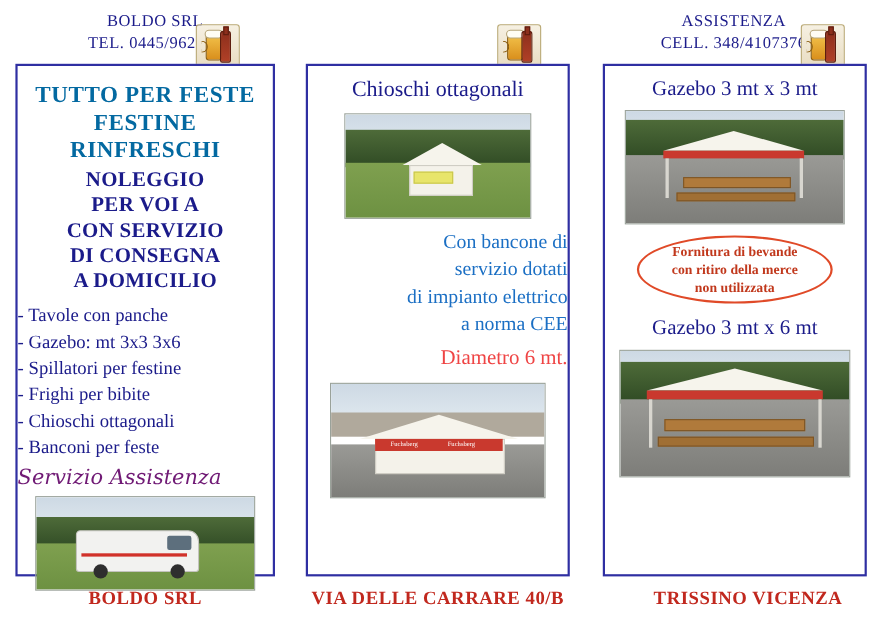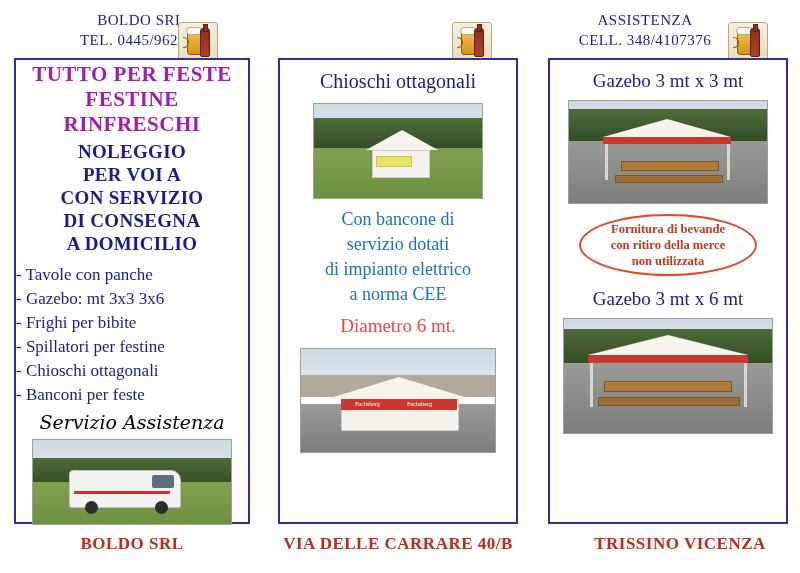--- a/index.html
+++ b/index.html
@@ -33,21 +33,21 @@
     position: absolute;
     text-align: center;
     color: #1b1b8a;
     font-family: "Liberation Serif", serif;
     font-size: 15px;
     line-height: 20px;
     letter-spacing: 0.5px;
   }
   .hdr-col.left  { left: 16px;  width: 250px; }
   .hdr-col.mid   { left: 278px; width: 250px; }
-  .hdr-col.right { left: 520px; width: 250px; }
+  .hdr-col.right { left: 542px; width: 250px; }
   .hdr-col .l1 { display: block; }
   .hdr-col .l2 { display: block; }
 
   
   .logo {
     position: absolute;
     width: 38px;
     height: 40px;
     border-radius: 3px;
     background: linear-gradient(#f6f0e2, #e8dcc0);
@@ -106,50 +106,49 @@
     border: 2px solid #2f2fa2;
     background: #ffffff;
     box-sizing: border-box;
   }
   .panel-left  { left: 14px;  width: 236px; height: 466px; }
   .panel-mid   { left: 278px; width: 240px; height: 466px; }
   .panel-right { left: 548px; width: 240px; height: 466px; }
 
   
   .red-title {
-    color: #a21caf;
+    color: #0369a1;
     font-weight: bold;
     text-align: center;
     font-size: 21px;
     line-height: 25px;
     letter-spacing: 0.5px;
-    margin-top: 2px;
+    margin-top: 14px;
   }
   .blue-sub {
     color: #1b1b8a;
     font-weight: bold;
     text-align: center;
     font-size: 19px;
     line-height: 23px;
     margin-top: 3px;
     letter-spacing: 0.3px;
   }
   .list {
     margin-top: 8px;
     color: #1b1b8a;
     font-size: 17px;
     line-height: 24px;
   }
   .list-item { white-space: nowrap; }
   .script {
-    color: #000000;
+    color: #701a75;
     font-family: "DejaVu Serif", serif;
     font-style: italic;
     font-size: 19px;
-    text-align: center;
     margin-top: 4px;
   }
 
   
   .photo {
     position: relative;
     overflow: hidden;
     border: 1px solid #9aa29a;
     box-sizing: border-box;
   }
@@ -206,21 +205,21 @@
   }
 
   
   .mid-title {
     text-align: center;
     color: #1b1b8a;
     font-size: 20px;
     margin-top: 10px;
   }
   .mid-text {
-    text-align: center;
+    text-align: right;
     color: #1b6fc4;
     font-size: 18px;
     line-height: 25px;
     margin-top: 8px;
   }
   .mid-text .dia { color: #1b1b8a; }
 
   
   .right-title {
     text-align: center;
@@ -321,22 +320,22 @@
       <div>NOLEGGIO</div>
       <div>PER VOI A</div>
       <div>CON SERVIZIO</div>
       <div>DI CONSEGNA</div>
       <div>A DOMICILIO</div>
     </div>
 
     <div class="list">
       <div class="list-item">- Tavole con panche</div>
       <div class="list-item">- Gazebo: mt 3x3  3x6</div>
+      <div class="list-item">- Spillatori per festine</div>
       <div class="list-item">- Frighi per bibite</div>
-      <div class="list-item">- Spillatori per festine</div>
       <div class="list-item">- Chioschi ottagonali</div>
       <div class="list-item">- Banconi per feste</div>
     </div>
 
     <div class="script">Servizio Assistenza</div>
 
     <div class="photo van-photo">
       <div class="sky" style="height:42px;"></div>
       <div class="trees" style="top:18px;height:30px;"></div>
       <div class="grass" style="height:42px;"></div>

